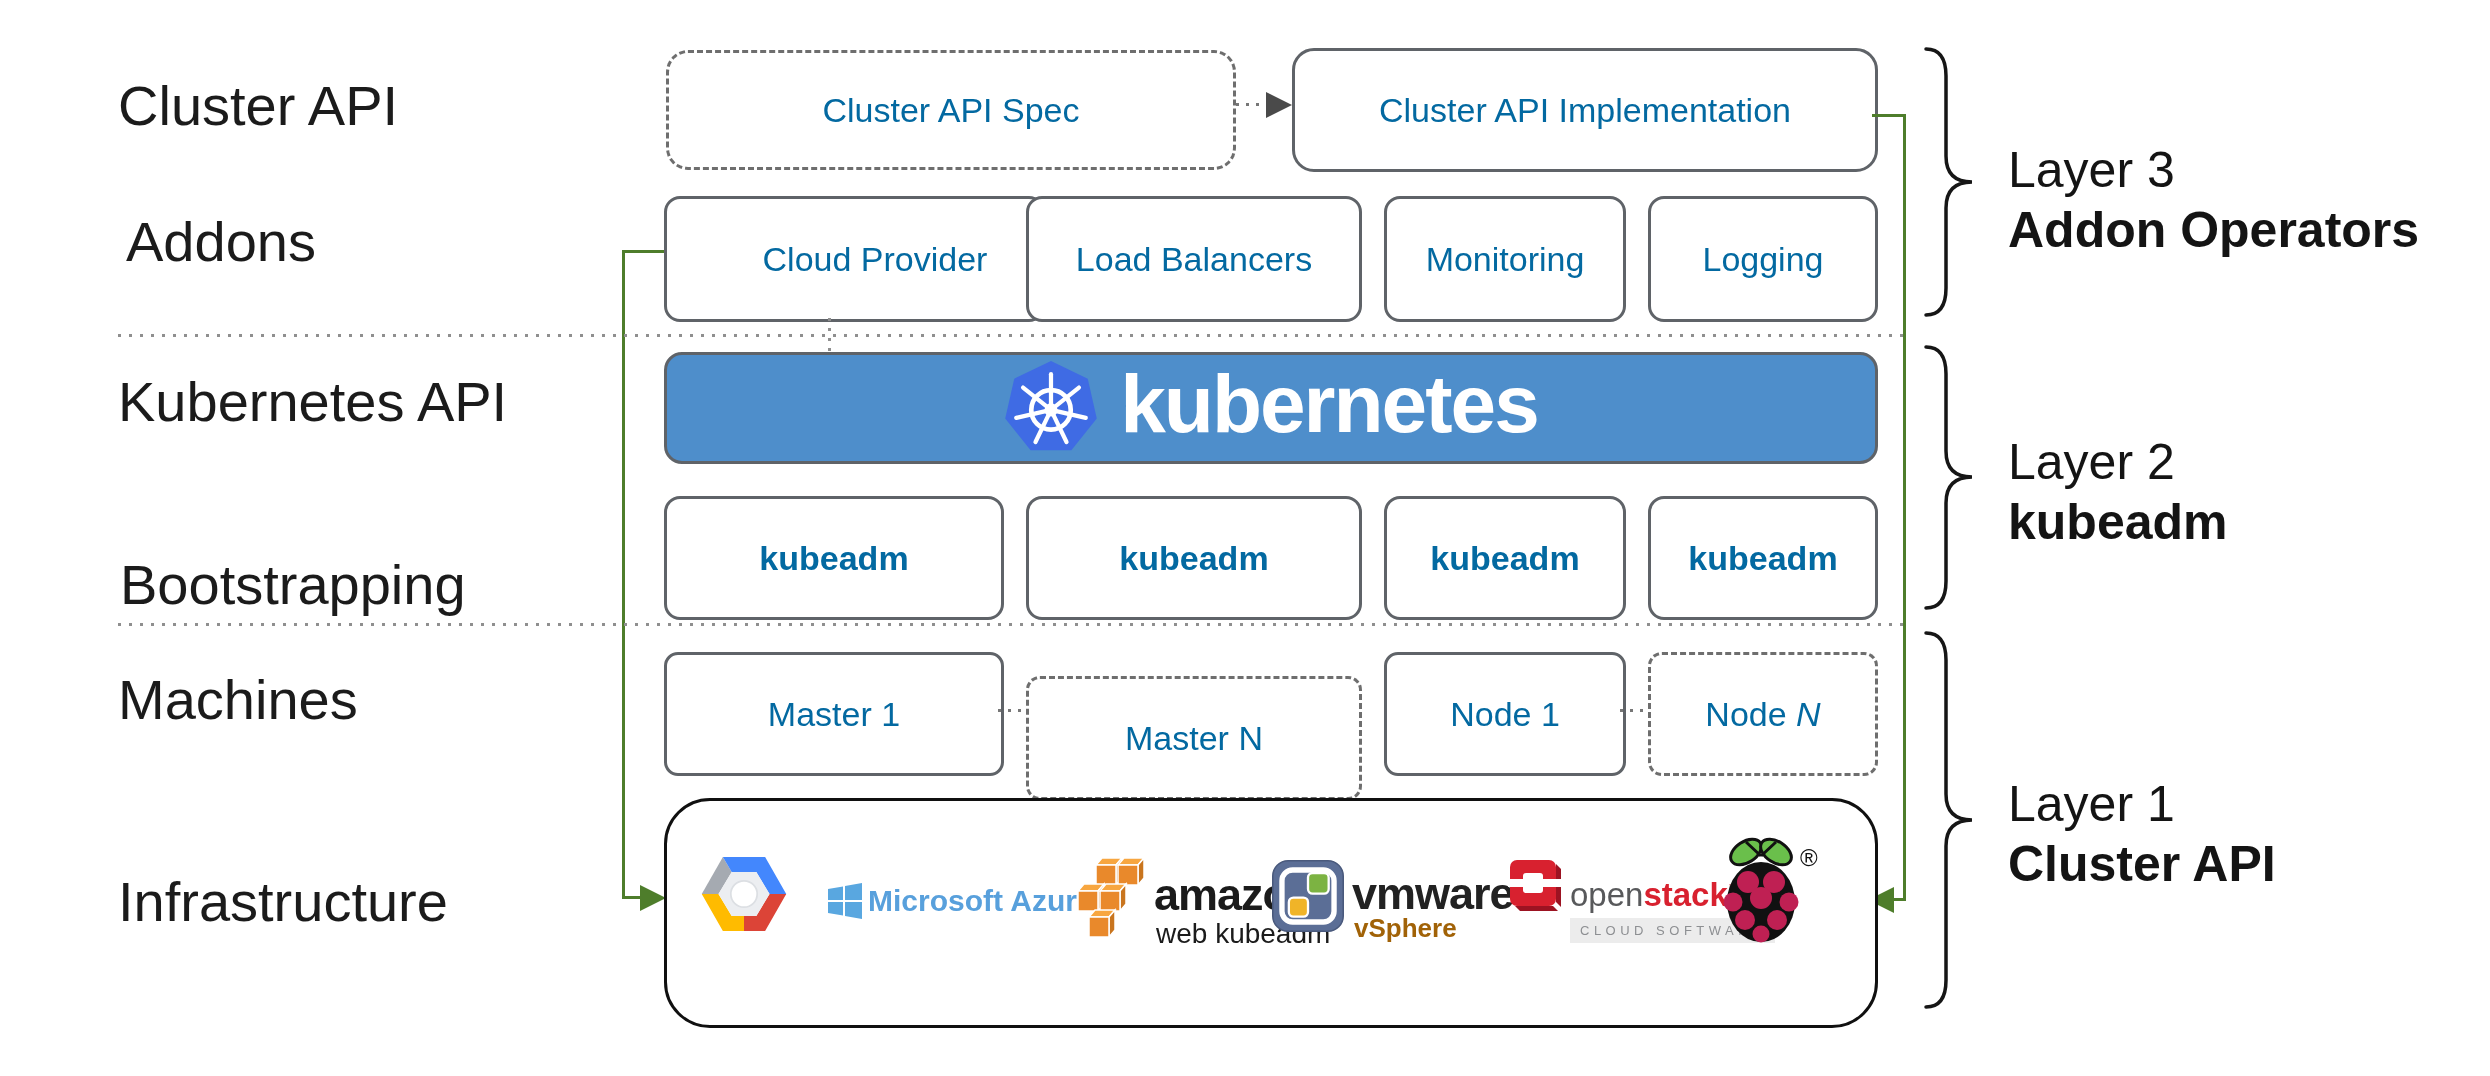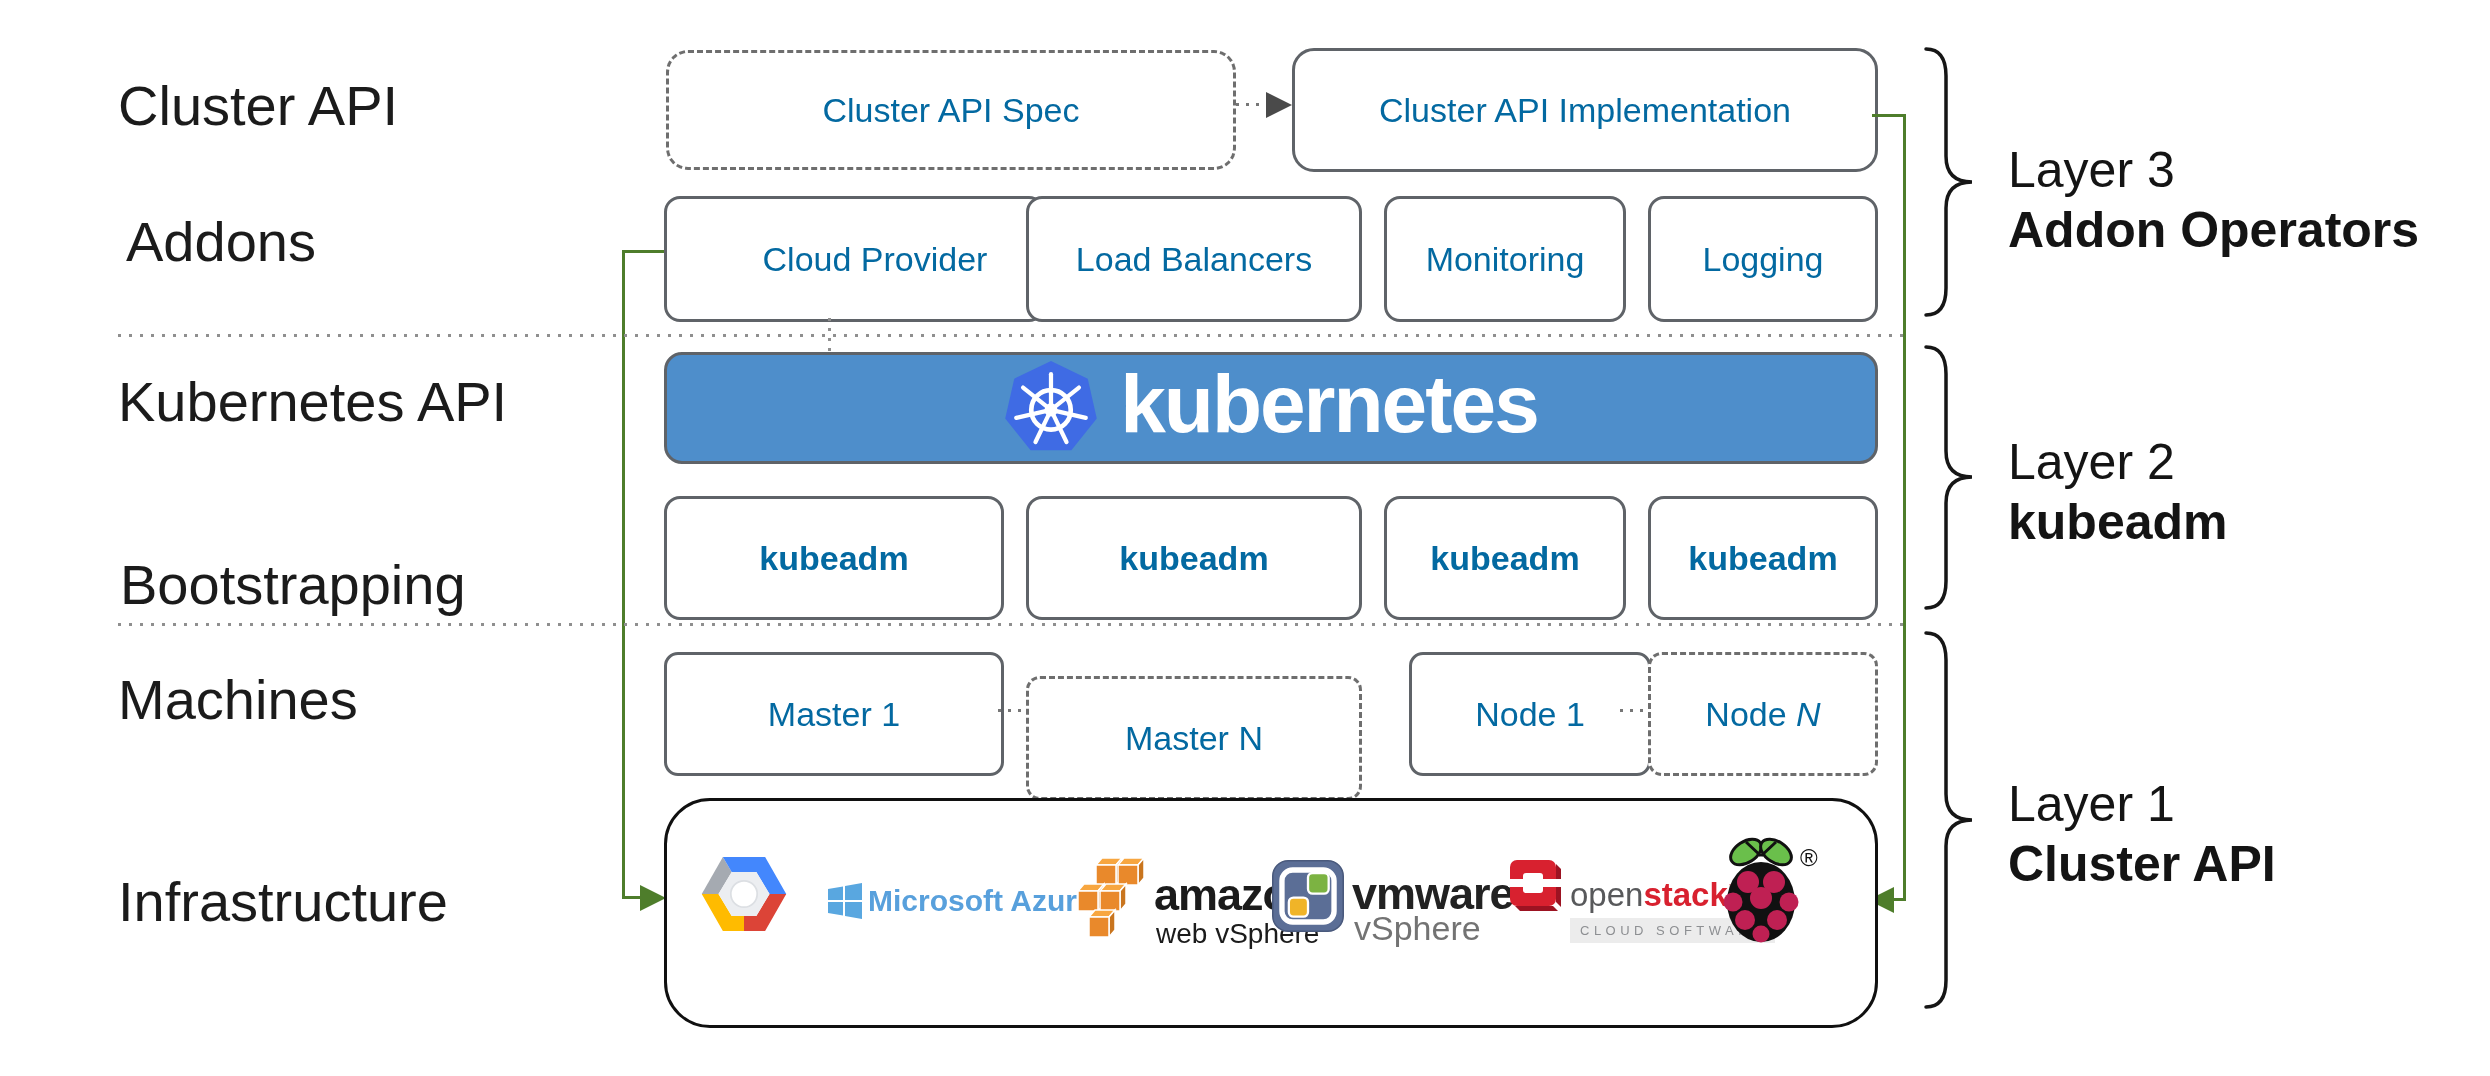--- a/index.html
+++ b/index.html
@@ -50,21 +50,21 @@
 
   
   .infra{position:absolute;left:664px;top:798px;width:1208px;height:224px;
          background:#fff;border:3px solid #101010;border-radius:46px;}
   .logo{position:absolute;}
   .azure-text{font-size:30px;font-weight:600;color:#58a0dc;white-space:nowrap;}
   .aws-text1{font-size:45px;font-weight:bold;color:#1b1b1b;letter-spacing:-1px;line-height:46px;white-space:nowrap;}
   .aws-text2{font-size:28px;font-weight:500;color:#1b1b1b;letter-spacing:0;line-height:28px;white-space:nowrap;}
   .vmware-text1{font-size:45px;font-weight:800;color:#222;letter-spacing:-1px;line-height:44px;white-space:nowrap;}
   .vmware-text1 sup{font-size:14px;font-weight:400;}
-  .vmware-text2{font-size:34px;font-weight:400;color:#737373;line-height:36px;white-space:nowrap;}
+  .vmware-text2{font-size:26px;font-weight:700;color:#a16207;line-height:36px;white-space:nowrap;}
   .os-line1{font-size:33px;line-height:34px;white-space:nowrap;}
   .os-open{color:#58595b;font-weight:400;}
   .os-stack{color:var(--c-openstack_red,#d8212f);font-weight:bold;}
   .os-tm{color:var(--c-openstack_red,#d8212f);font-size:14px;vertical-align:super;}
   .os-sub{margin-top:6px;background:#ececec;color:#8d8f92;font-size:13px;letter-spacing:4.5px;
           padding:5px 10px;white-space:nowrap;display:inline-block;}
   .reg{position:absolute;font-size:24px;color:#111;}
 
   
   .layerlabel{position:absolute;font-size:50px;line-height:60px;white-space:nowrap;color:#141414;}
@@ -127,21 +127,21 @@
   </div>
 
   <div class="box bold" style="left:664px;top:496px;width:334px;height:118px;">kubeadm</div>
   <div class="box bold" style="left:1026px;top:496px;width:330px;height:118px;">kubeadm</div>
   <div class="box bold" style="left:1384px;top:496px;width:236px;height:118px;">kubeadm</div>
   <div class="box bold" style="left:1648px;top:496px;width:224px;height:118px;">kubeadm</div>
 
   <div class="box" style="left:664px;top:652px;width:334px;height:118px;border-radius:14px;">Master 1</div>
   <div class="hdot" style="left:998px;top:709px;width:28px;"></div>
   <div class="box dashedbox" style="left:1026px;top:676px;width:330px;height:118px;border-radius:14px;">Master N</div>
-  <div class="box" style="left:1384px;top:652px;width:236px;height:118px;border-radius:14px;margin-left:25px;">Node 1</div>
+  <div class="box" style="left:1384px;top:652px;width:236px;height:118px;border-radius:14px;">Node 1</div>
   <div class="hdot" style="left:1620px;top:709px;width:28px;"></div>
   <div class="box dashedbox" style="left:1648px;top:652px;width:224px;height:118px;border-radius:14px;">
     <span>Node</span>&nbsp;<i>N</i>
   </div>
 
   <div class="infra"></div>
 
   <svg class="logo" style="left:700px;top:846px;" width="88" height="96" viewBox="0 0 100 88">
     <polygon points="2,44 26,2 36,19 21,44" fill="#a5aab1"></polygon>
     <polygon points="26,2 74,2 98,44 79,44 64,19 36,19" style="fill:var(--c-gcp_blue,#4387fd)"></polygon>
@@ -182,21 +182,21 @@
           <rect x="0" y="7" width="20" height="20" style="fill:var(--c-aws_orange,#e9892b)"></rect>
       </g>
       <g transform="translate(13,52)">
         <polygon points="0,7 6,0 26,0 20,7" fill="#f7a640"></polygon>
           <polygon points="20,7 26,0 26,20 20,27" fill="#c9751e"></polygon>
           <rect x="0" y="7" width="20" height="20" style="fill:var(--c-aws_orange,#e9892b)"></rect>
       </g>
     </g>
   </svg>
   <div class="logo aws-text1" style="left:1154px;top:872px;">amazon</div>
-  <div class="logo aws-text2" style="left:1156px;top:920px;">web vSphere</div>
+  <div class="logo aws-text2" style="left:1156px;top:920px;">web kubeadm</div>
 
   <svg class="logo" style="left:1272px;top:860px;" width="72" height="72" viewBox="0 0 94 94">
     <rect x="1" y="1" width="92" height="92" rx="20" style="fill:var(--c-vmware_slate,#5b6e96)" stroke="#49597c" stroke-width="2"></rect>
     <rect x="13" y="13" width="68" height="68" rx="14" fill="none" stroke="#ffffff" stroke-width="7"></rect>
     <rect x="47" y="17" width="27" height="27" rx="6" fill="#7cb342" stroke="#ffffff" stroke-width="3"></rect>
     <rect x="22" y="49" width="25" height="25" rx="6" fill="#f0b428" stroke="#ffffff" stroke-width="3"></rect>
   </svg>
   <div class="logo vmware-text1" style="left:1352px;top:866px;"><span>vmware</span><sup>®</sup></div>
   <div class="logo vmware-text2" style="left:1354px;top:910px;">vSphere</div>
 

